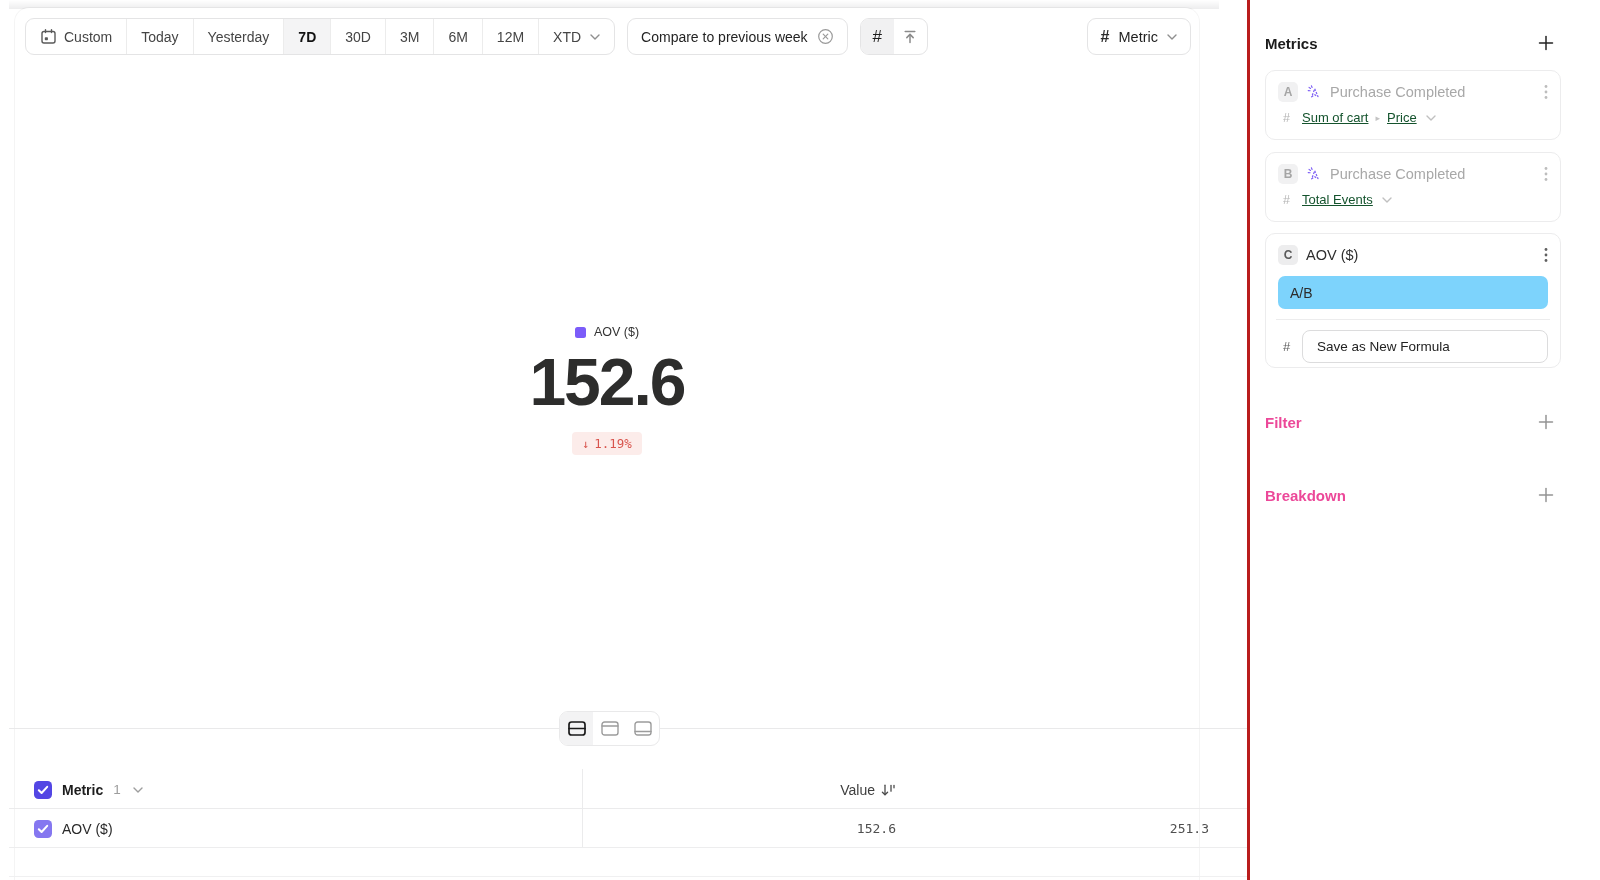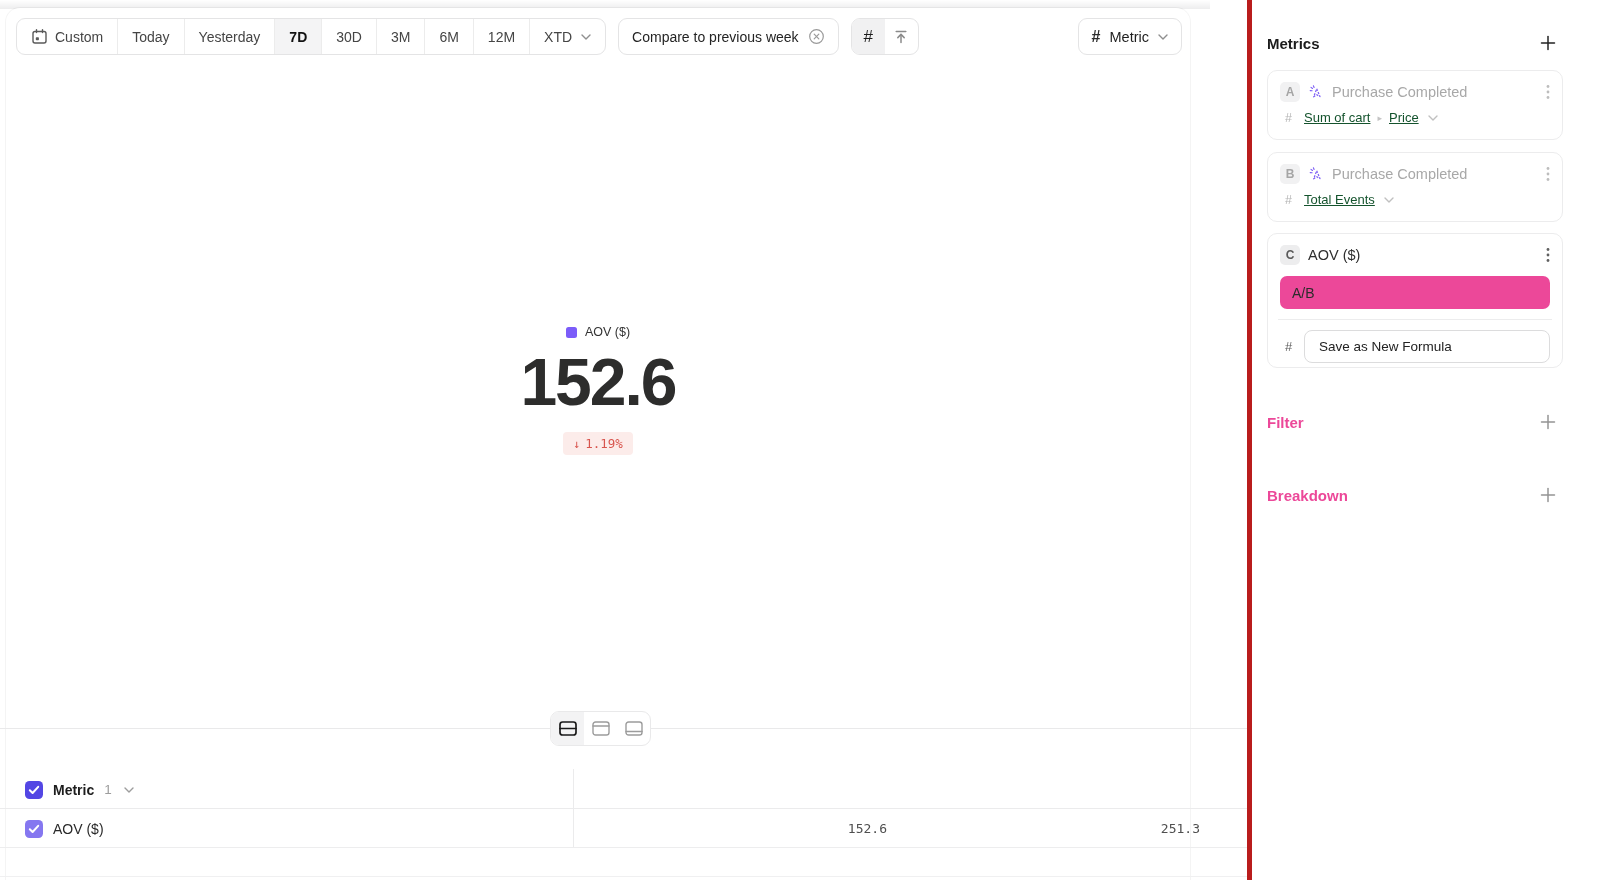--- a/index.html
+++ b/index.html
@@ -2,21 +2,21 @@
 <html><head>
 <meta charset="utf-8">
 <style>
   * { margin:0; padding:0; box-sizing:border-box; }
   html,body { width:1600px; height:880px; overflow:hidden; background:#fff;
               font-family:"Liberation Sans", sans-serif; color:#2b2b2b; }
   svg { display:block; }
   .stroke { fill:none; stroke:currentColor; stroke-width:1.4; stroke-linecap:round; stroke-linejoin:round; }
 
   
-  .main-panel { position:absolute; left:0; top:0; width:1247px; height:880px; background:#fff; }
+  .main-panel { position:absolute; left:9px; top:0; width:1247px; height:880px; background:#fff; }
   .top-strip { position:absolute; left:0; top:0; width:1210px; height:9px;
                background:linear-gradient(#ffffff,#ededee); }
   .board-card { position:absolute; left:6px; top:8px; width:1184px; height:872px;
                 background:#fff; border-radius:14px 14px 0 0;
                 box-shadow:0 0 0 1px rgba(0,0,0,0.045); }
 
   
   .toolbar { position:absolute; left:10px; top:10px; right:8px; height:37px;
              display:flex; align-items:center; }
   .date-range-control { display:flex; height:37px; border:1px solid #e4e4e5; border-radius:9px;
@@ -88,21 +88,21 @@
   .cell-value { position:absolute; left:600px; top:0; width:287px; height:39px;
                 display:flex; align-items:center; justify-content:flex-end; }
   .cell-past  { position:absolute; left:900px; top:0; width:300px; height:39px;
                 display:flex; align-items:center; justify-content:flex-end; }
   .col-hdr { font-size:14px; color:#3e3e3e; display:flex; align-items:center; gap:6px; cursor:pointer; }
   .sort-ic { color:#4a4a4a; }
   .num { font-family:"DejaVu Sans Mono", monospace; font-size:13px; color:#4f4f4f; }
 
   
   .query-sidebar { position:absolute; left:1247px; top:0; width:353px; height:880px;
-                   background:#fff; border-left:5px solid #b91c1c; }
+                   background:#fff; border-left:3px solid #b91c1c; }
   .sb-section-hdr { position:absolute; left:15px; width:290px; display:flex;
                     align-items:center; justify-content:space-between; }
   .sb-title-dark { font-size:15px; font-weight:700; color:#1c1c1c; }
   .sb-title-gray { font-size:15px; font-weight:700; color:#ec4899; }
   .plus-btn { width:18px; height:18px; display:flex; align-items:center; justify-content:center; cursor:pointer; }
   .plus-dark { color:#232323; }
   .plus-gray { color:#949494; }
 
   .metric-card { position:absolute; left:15px; width:296px; background:#fff;
                  border:1px solid #ececed; border-radius:10px; padding:11px 12px; }
@@ -117,21 +117,21 @@
   .dots-dim { color:#bdbdbd; }
   .dots-dark { color:#606060; }
   .mc-row2 { display:flex; align-items:center; gap:7px; margin-top:8px; cursor:pointer; }
   .mc-hash-dim { width:17px; text-align:center; font-size:12.5px; color:#b5b5b5; }
   .mc-hash-dark { width:17px; text-align:center; font-size:13px; color:#5e5e5e; }
   .mc-agg { font-size:13px; color:#14532d;text-decoration:underline; }
   .mc-sep { font-size:9px; color:#c3c3c3; }
   .mc-chev-dim { color:#c0c0c0; margin-left:2px; }
   .event-ic { color:#7c5df5; }
 
-  .formula-field { margin-top:11px; height:33px; background:#ec4899; border-radius:7px;
+  .formula-field { margin-top:11px; height:33px; background:#7dd3fc; border-radius:7px;
                    display:flex; align-items:center; padding:0 12px; font-size:14px; color:#2c2c2c;
                    cursor:text; }
   .mc-divider { height:1px; background:#ececed; margin:10px -2px 0 -2px; }
   .mc-footer { display:flex; align-items:center; gap:7px; margin-top:10px; }
   .save-formula-btn { flex:1; height:33px; border:1px solid #dcdcdd; border-radius:8px; background:#fff;
                       display:flex; align-items:center; padding:0 14px; font-size:13.5px; color:#232323;
                       cursor:pointer; }
 </style>
 </head>
 <body>
@@ -272,20 +272,33 @@
           </svg>
       </span>
       <span class="metric-hdr-label">Metric</span>
       <span class="metric-hdr-count">1</span>
       <span class="metric-hdr-chev">
         <svg width="10" height="6" viewBox="0 0 10 6" class="stroke">
             <polyline points="1,1 5,5 9,1"></polyline>
           </svg>
       </span>
     </div>
+    <div class="cell-value">
+      <span class="col-hdr">
+        <span>Value</span>
+        <span class="sort-ic">
+          <svg width="15" height="14" viewBox="0 0 15 14" class="stroke" style="stroke-width:1.3">
+            <line x1="4" y1="2.2" x2="4" y2="11.6"></line>
+            <polyline points="1.4,9.2 4,11.8 6.6,9.2"></polyline>
+            <line x1="10" y1="2.4" x2="10" y2="8.2"></line>
+            <line x1="13" y1="2.4" x2="13" y2="4.8"></line>
+          </svg>
+        </span>
+      </span>
+    </div>
   </div>
   <div class="row-line-1"></div>
 
   <div class="tbl-data-row">
     <div class="cell-left">
       <span class="checkbox light">
         <svg width="12" height="10" viewBox="0 0 12 10">
             <polyline points="1.8,5.2 4.6,8 10.2,1.8" fill="none" stroke="#fff" stroke-width="2" stroke-linecap="round" stroke-linejoin="round"></polyline>
           </svg>
       </span>

